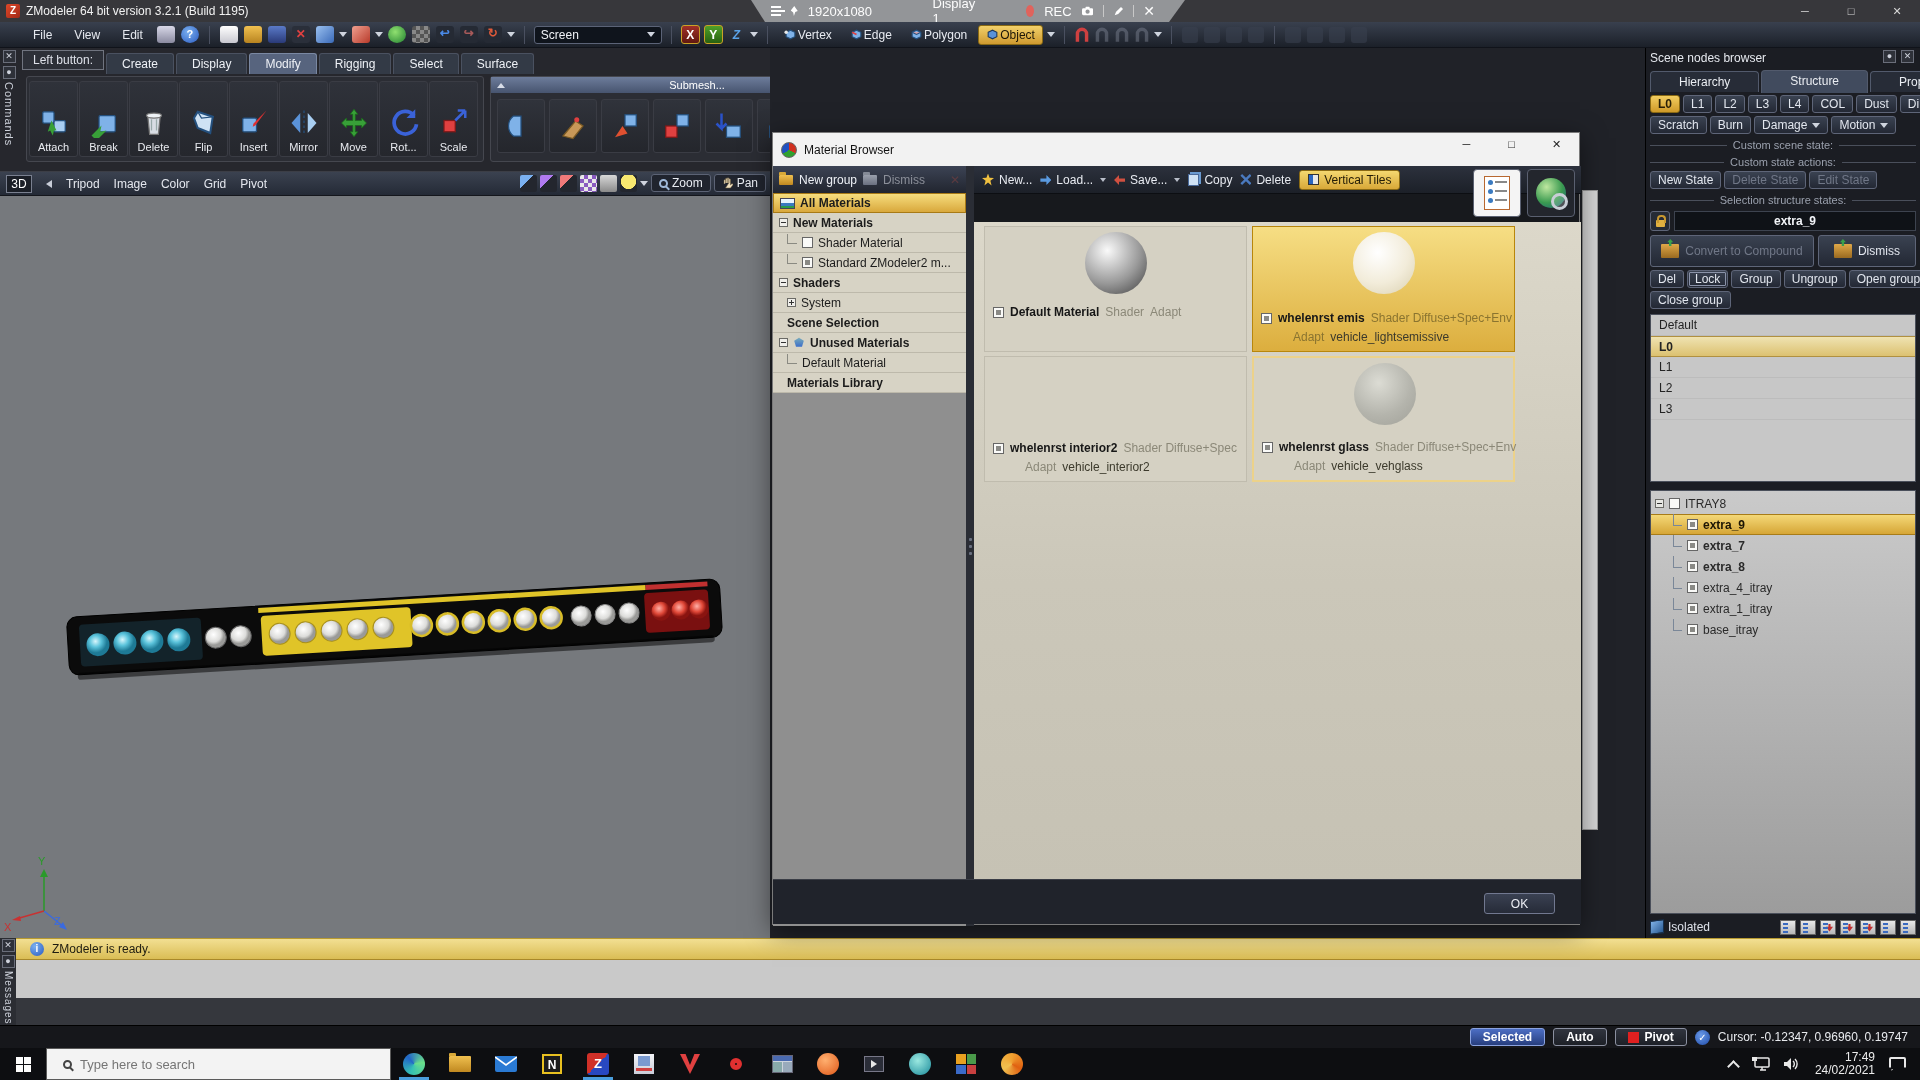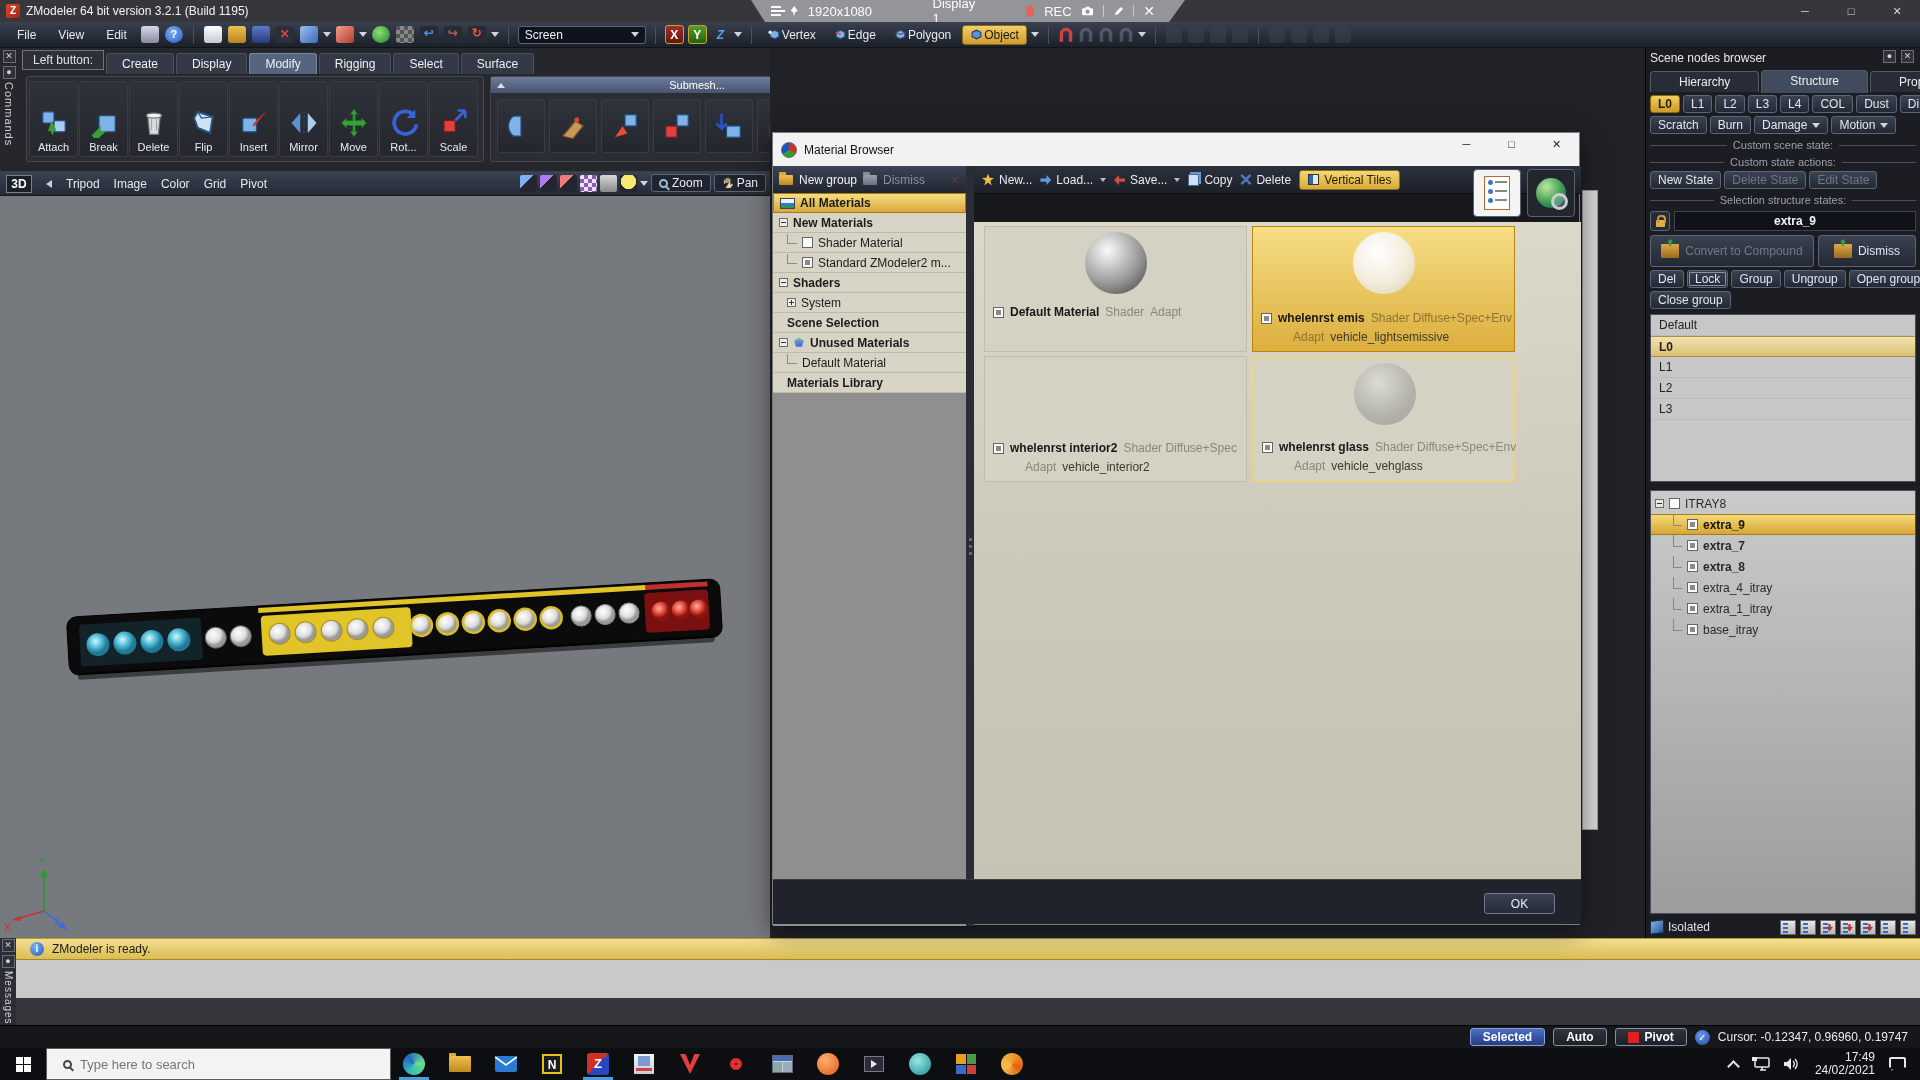--- a/index.html
+++ b/index.html
@@ -16,21 +16,21 @@
   .wbtn{width:46px;height:22px;display:flex;align-items:center;justify-content:center;color:#d8d8d8;font-size:11px}
   
   #recorder{left:735px;top:0;width:450px;height:22px;background:#939598;clip-path:polygon(16px 0,calc(100% - 0px) 0,calc(100% - 16px) 100%,30px 100%);display:flex;align-items:center;gap:10px;padding:0 30px 0 36px;color:#fdfdfd;font-size:13px}
   .hamb{width:14px;height:10px;border-top:2px solid #fff;border-bottom:2px solid #fff;position:relative}
   .hamb::after{content:"";position:absolute;left:0;top:2px;width:14px;height:2px;background:#fff}
   .pinico{width:10px;height:10px;background:#fff;clip-path:polygon(50% 0,100% 50%,65% 60%,45% 100%,35% 65%,0 45%)}
   .recdot{width:12px;height:12px;border-radius:50%;background:#e0635c}
   .vline{width:1px;height:12px;background:#c8c8c8}
 
   
-  #menubar{left:0;top:22px;width:1920px;height:26px;background:linear-gradient(#39404e,#1b2029);display:flex;align-items:center;gap:4px;padding:0 8px;border-bottom:1px solid #10131a}
+  #menubar{left:0;top:22px;width:1920px;height:26px;background:linear-gradient(#39404e,#1b2029);display:flex;align-items:center;gap:4px;padding:0 24px;border-bottom:1px solid #10131a}
   .menu-item{padding:3px 9px;color:#e6e9ef}
   .tico{width:18px;height:17px;border-radius:3px;display:inline-block;margin:0 1px}
   .sep-v{width:1px;height:18px;background:#4a5060;margin:0 5px}
   #screen-dd{width:128px;height:18px;background:#0f141c;border:1px solid #5b6377;border-radius:3px;color:#f0f2f6;display:flex;align-items:center;padding:0 6px;justify-content:space-between}
   .chev{width:0;height:0;border-left:4px solid transparent;border-right:4px solid transparent;border-top:5px solid #cfd4de}
   .axbtn{width:19px;height:19px;border:1px solid #c9a227;border-radius:3px;color:#fff;font-weight:bold;font-size:12px;display:flex;align-items:center;justify-content:center}
   .modebtn{display:flex;align-items:center;gap:1px;color:#e8ebf1;padding:2px 7px;border-radius:3px}
   .modebtn.active{background:linear-gradient(#f2d06a,#cf9a30);color:#1c1608;border:1px solid #8a6a14}
   .dimico{width:16px;height:16px;border-radius:3px;background:#3a4150;opacity:.55;display:inline-block;margin:0 1px}
 
@@ -50,21 +50,21 @@
   .cmd svg{width:30px;height:30px}
   #submesh{left:490px;top:76px;width:414px;height:86px;border:1px solid #45474f;border-radius:3px;background:#2b2d34}
   #submesh .hdr{height:16px;background:linear-gradient(#6d7c9b,#47546f);color:#fff;font-size:11px;display:flex;align-items:center;justify-content:center;position:relative}
   #submesh .hdr .up{position:absolute;left:6px;width:0;height:0;border-left:4px solid transparent;border-right:4px solid transparent;border-bottom:5px solid #d8dde8}
   #submesh .icons{display:flex;gap:4px;padding:6px}
   .subico{width:48px;height:54px;border:1px solid #3a3c44;border-radius:3px;background:linear-gradient(#30333b,#24262c);display:flex;align-items:center;justify-content:center}
   .subico svg{width:30px;height:30px}
 
   
   #vpmenu{left:0;top:172px;width:770px;height:24px;background:linear-gradient(#3b4250,#242a36);display:flex;align-items:center;gap:14px;padding:0 6px;border-bottom:1px solid #14161c}
-  #vp3d{width:26px;height:18px;background:#1b1f27;border:1px solid #7a8090;color:#fff;font-weight:bold;display:flex;align-items:center;justify-content:center;font-size:12px}
+  #vp3d{width:26px;height:18px;background:#1b1f27;border:1px solid #7a8090;color:#fff;font-weight:normal;display:flex;align-items:center;justify-content:center;font-size:12px}
   .backarr{width:0;height:0;border-top:4px solid transparent;border-bottom:4px solid transparent;border-right:6px solid #c8cdd8}
   .vpm{color:#e4e7ee}
   #vpright{position:absolute;right:4px;top:2px;display:flex;align-items:center;gap:3px}
   .vpi{width:17px;height:17px;border-radius:2px}
   .vpbtn{display:flex;align-items:center;gap:4px;background:#20242e;border:1px solid #5c6activ375;border:1px solid #5c6375;border-radius:3px;color:#e8ebf1;padding:1px 7px}
   .mag{width:9px;height:9px;border:2px solid #9fb8d8;border-radius:50%;position:relative}
   .mag::after{content:"";position:absolute;right:-4px;bottom:-3px;width:5px;height:2px;background:#9fb8d8;transform:rotate(45deg)}
   #vpcanvas{left:0;top:196px;width:770px;height:742px;background:#76797d}
 
   

